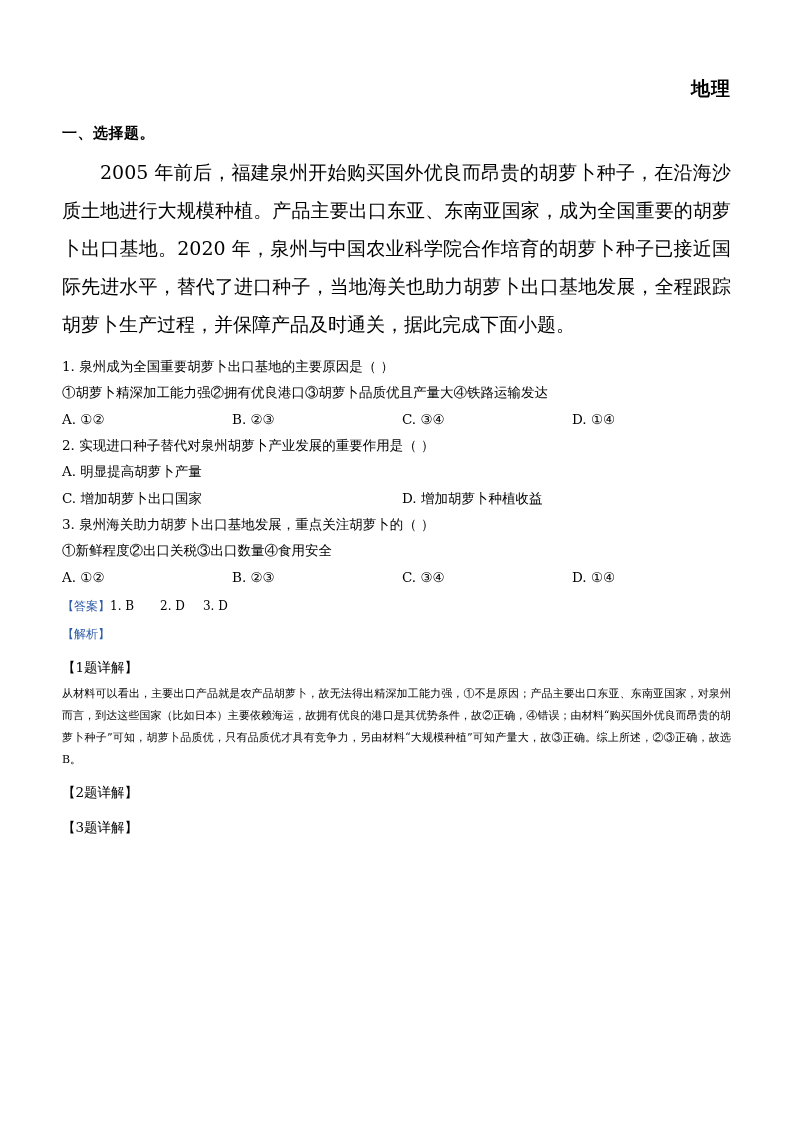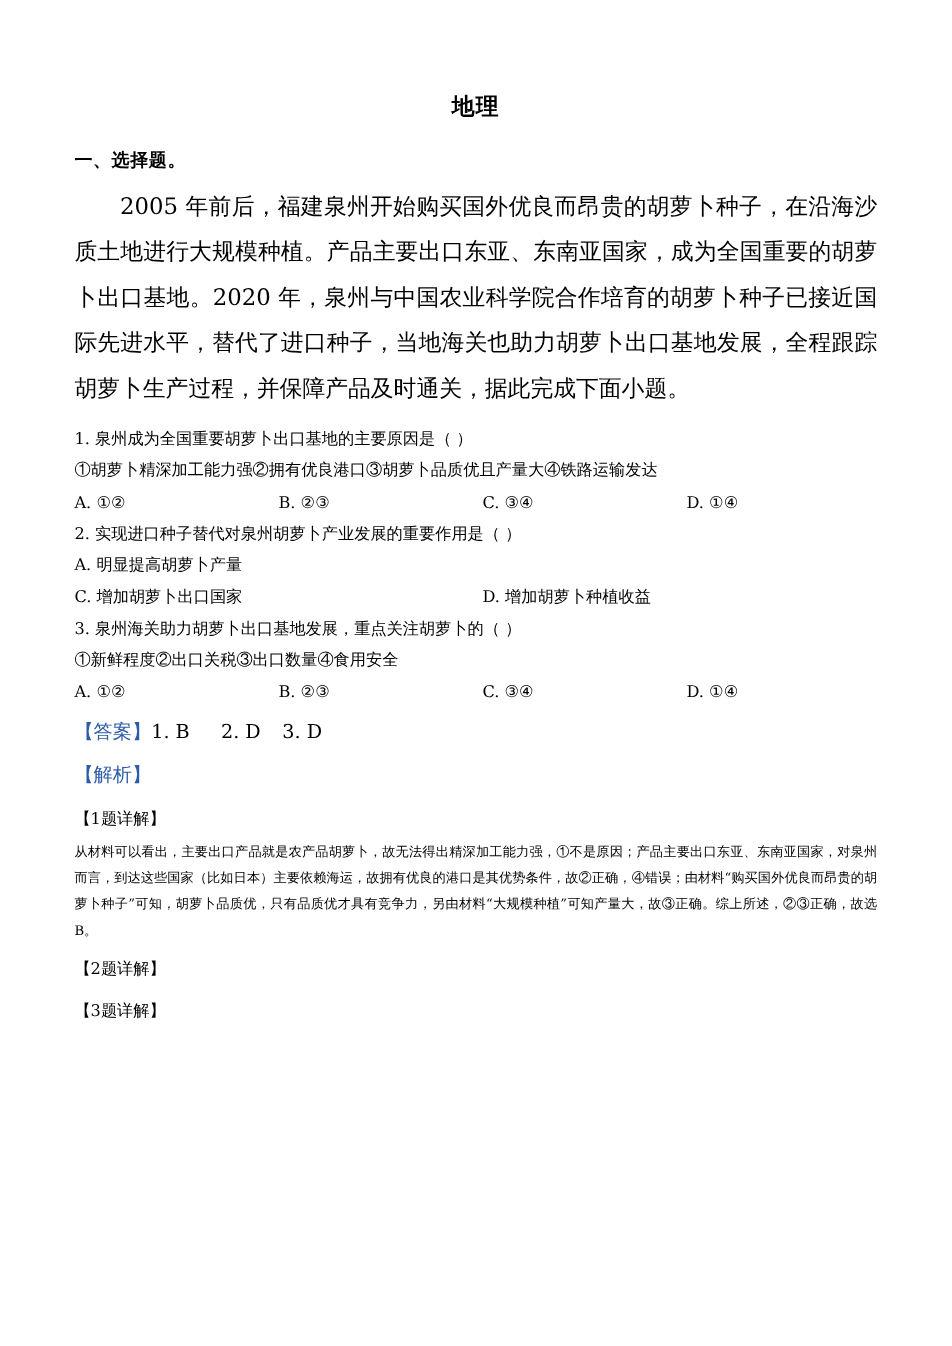--- a/index.html
+++ b/index.html
@@ -15,21 +15,21 @@
     -webkit-font-smoothing: antialiased;
   }
   .page {
     position: relative;
     width: 793px;
     height: 1122px;
     box-sizing: border-box;
     padding: 58px 62px 40px 62px;
   }
   .doc-title {
-    text-align: center;
+    text-align: right;
     font-size: 19px;
     font-weight: bold;
     letter-spacing: 1px;
     margin: 18px 0 22px 0;
     font-family: "DejaVu Serif", "Liberation Serif", serif;
   }
   .section-heading {
     font-size: 15px;
     font-weight: bold;
     margin: 0 0 10px 0;
@@ -57,21 +57,21 @@
     line-height: 1.95;
     margin: 0;
     gap: 11px;
   }
   .opt-row > span {
     display: block;
   }
   .opt4 > span { width: 25%; }
   .opt2 > span { width: 50%; }
   .answer-line {
-    font-size: 16px;
+    font-size: 12px;
     line-height: 2.0;
     margin: 4px 0 0 0;
   }
   .blue {
     color: #2d5ba8;
   }
   .blue-strong {
     color: #2d5ba8;
   }
   .ans-sp {

